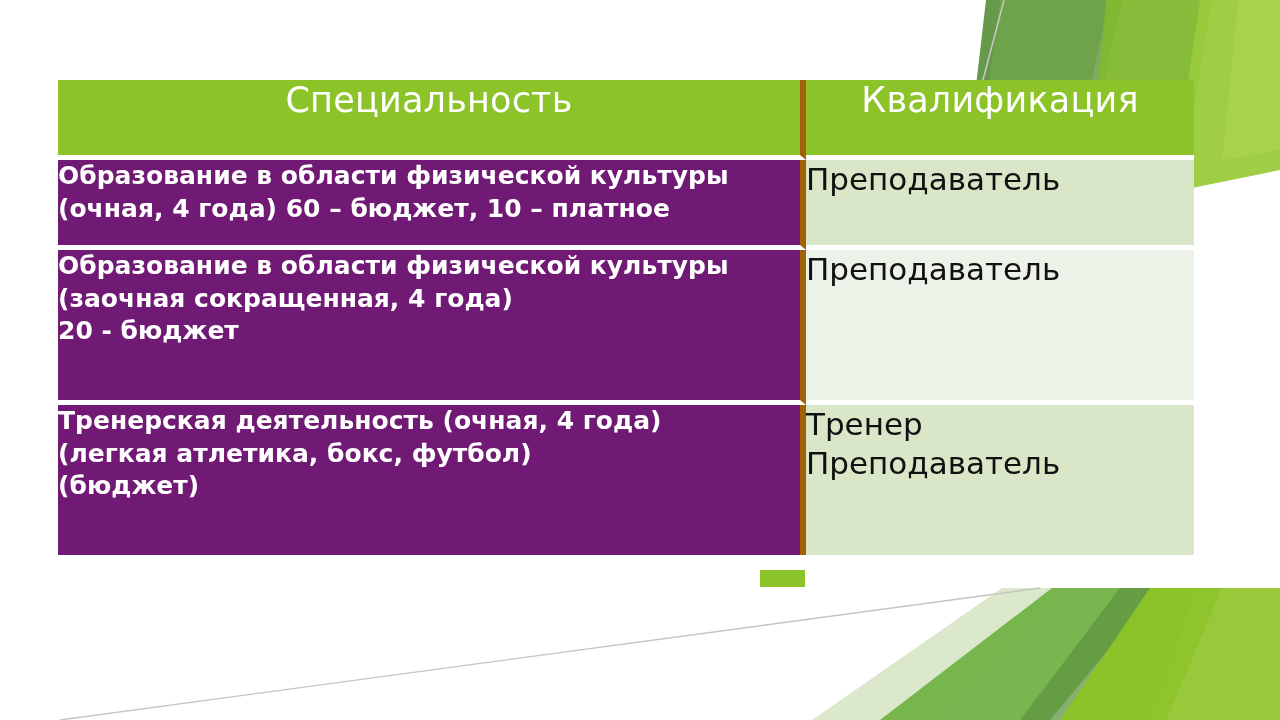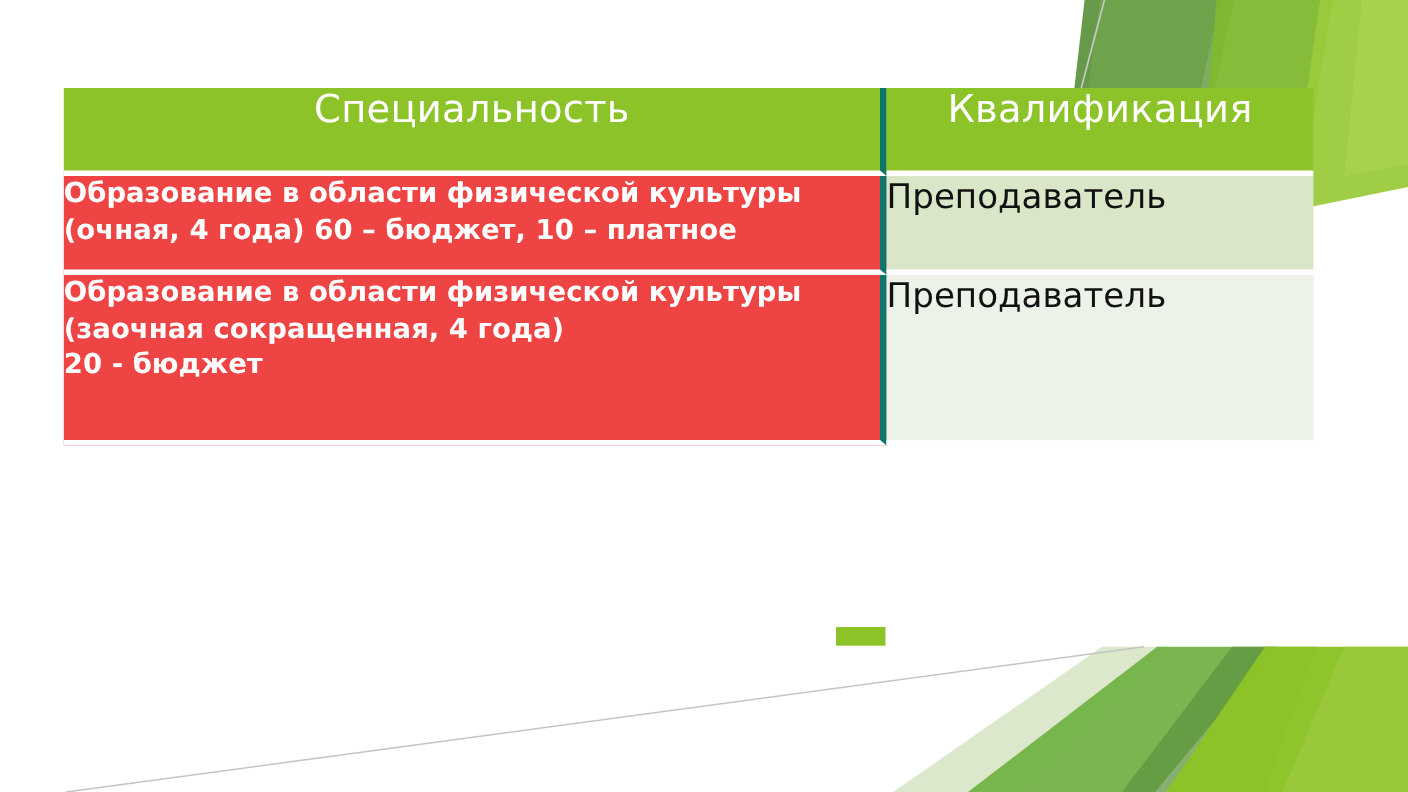--- a/index.html
+++ b/index.html
@@ -40,42 +40,42 @@
   }
   table.spec-table col.col-spec { width: 748px; }
   table.spec-table col.col-qual { width: 388px; }
 
   .spec-table th, .spec-table td {
     vertical-align: top;
     padding: 0;
     border-bottom: 5px solid #ffffff;
   }
   .spec-table th.cell-left, .spec-table td.cell-left {
-    border-right: 6px solid #0f766e;
+    border-right: 6px solid #a16207;
     margin-top: 19px;
   }
 
   
   .hdr-cell {
     background: #8CC328;
     height: 75px;
     text-align: center;
     vertical-align: middle;
   }
   .hdr-cell .txt {
     color: #ffffff;
     font-size: 35px;
     font-weight: 400;
     line-height: 1.15;
     letter-spacing: 0.2px;
   }
 
   
   .left-cell {
-    background: #ef4444;
+    background: #701a75;
     padding: 7px 0 10px 8px;
   }
   .left-cell .txt {
     color: #ffffff;
     font-size: 25px;
     font-weight: bold;
     line-height: 1.30;
     white-space: pre-line;
     text-align: left;
   }
@@ -153,15 +153,26 @@
       <tr class="row-1">
         <td class="left-cell cell-left">
           <div class="txt">Образование в области физической культуры
 (заочная сокращенная, 4 года)
 20 - бюджет</div>
         </td>
         <td class="right-cell right-tone-b">
           <div class="txt">Преподаватель</div>
         </td>
       </tr>
+      <tr class="row-2">
+        <td class="left-cell cell-left">
+          <div class="txt">Тренерская деятельность (очная, 4 года)
+(легкая атлетика, бокс, футбол)
+(бюджет)</div>
+        </td>
+        <td class="right-cell right-tone-a">
+          <div class="txt">Тренер
+Преподаватель</div>
+        </td>
+      </tr>
     </tbody>
   </table>
 </div>
 
 </body></html>

